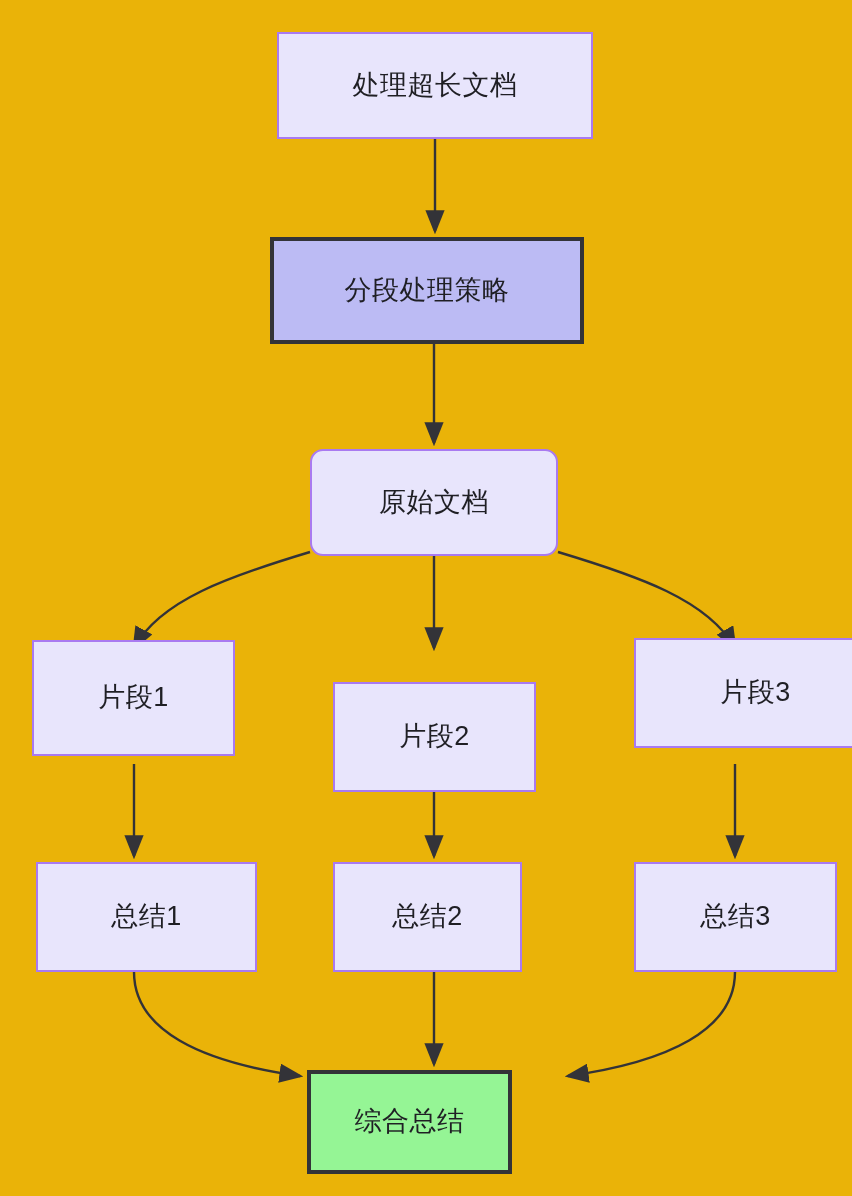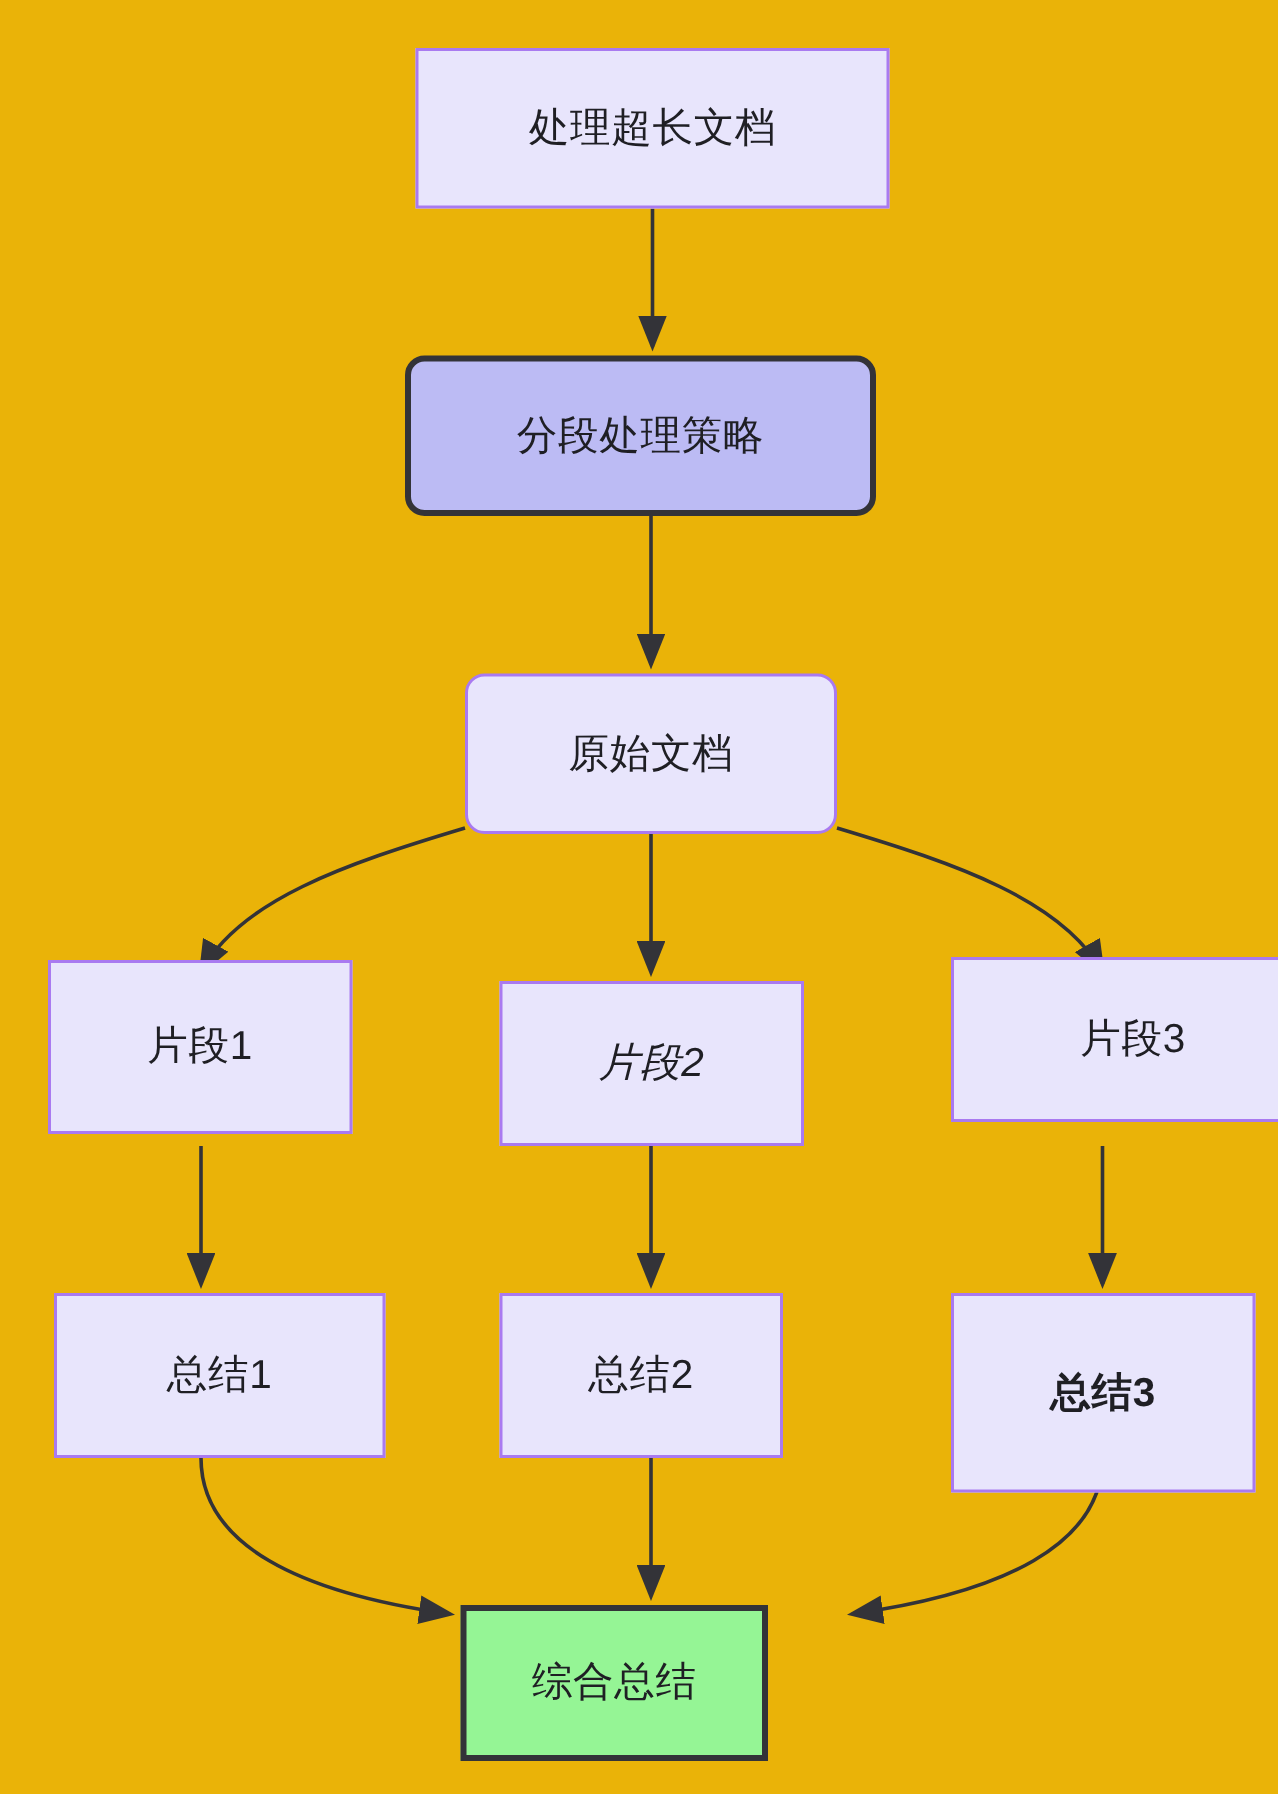--- a/index.html
+++ b/index.html
@@ -78,42 +78,42 @@
         <path d="M 134 972 C 134 1030, 200 1062, 300 1076" fill="none" stroke="#333338" stroke-width="2.4" stroke-linecap="butt" marker-end="url(#arrowhead)"></path>
         <path d="M 434 972 L 434 1064" fill="none" stroke="#333338" stroke-width="2.4" stroke-linecap="butt" marker-end="url(#arrowhead)"></path>
         <path d="M 735 972 C 735 1030, 668 1062, 568 1076" fill="none" stroke="#333338" stroke-width="2.4" stroke-linecap="butt" marker-end="url(#arrowhead)"></path>
       </g>
   </svg>
 
   <div id="nodes-layer">
       <div class="node node-normal" style="left: 277px; top: 32px; width: 316px; height: 107px;">
         <span class="node-label">处理超长文档</span>
       </div>
-      <div class="node node-highlight" style="left: 270px; top: 237px; width: 314px; height: 107px; border-radius: 13px;">
+      <div class="node node-highlight" style="left: 270px; top: 237px; width: 314px; height: 107px;">
         <span class="node-label">分段处理策略</span>
       </div>
       <div class="node node-normal" style="left: 310px; top: 449px; width: 248px; height: 107px; border-radius: 13px;">
         <span class="node-label">原始文档</span>
       </div>
       <div class="node node-normal" style="left: 32px; top: 640px; width: 203px; height: 116px;">
         <span class="node-label">片段1</span>
       </div>
-      <div class="node node-normal" style="left: 333px; top: 654px; width: 203px; height: 110px; font-style: italic;">
+      <div class="node node-normal" style="left: 333px; top: 682px; width: 203px; height: 110px;">
         <span class="node-label">片段2</span>
       </div>
       <div class="node node-normal" style="left: 634px; top: 638px; width: 243px; height: 110px;">
         <span class="node-label">片段3</span>
       </div>
       <div class="node node-normal" style="left: 36px; top: 862px; width: 221px; height: 110px;">
         <span class="node-label">总结1</span>
       </div>
       <div class="node node-normal" style="left: 333px; top: 862px; width: 189px; height: 110px;">
         <span class="node-label">总结2</span>
       </div>
-      <div class="node node-normal" style="left: 634px; top: 862px; width: 203px; height: 133px; font-weight: bold;">
+      <div class="node node-normal" style="left: 634px; top: 862px; width: 203px; height: 110px;">
         <span class="node-label">总结3</span>
       </div>
       <div class="node node-final" style="left: 307px; top: 1070px; width: 205px; height: 104px;">
         <span class="node-label">综合总结</span>
       </div>
     </div>
 
 </div>
 
 </body></html>

